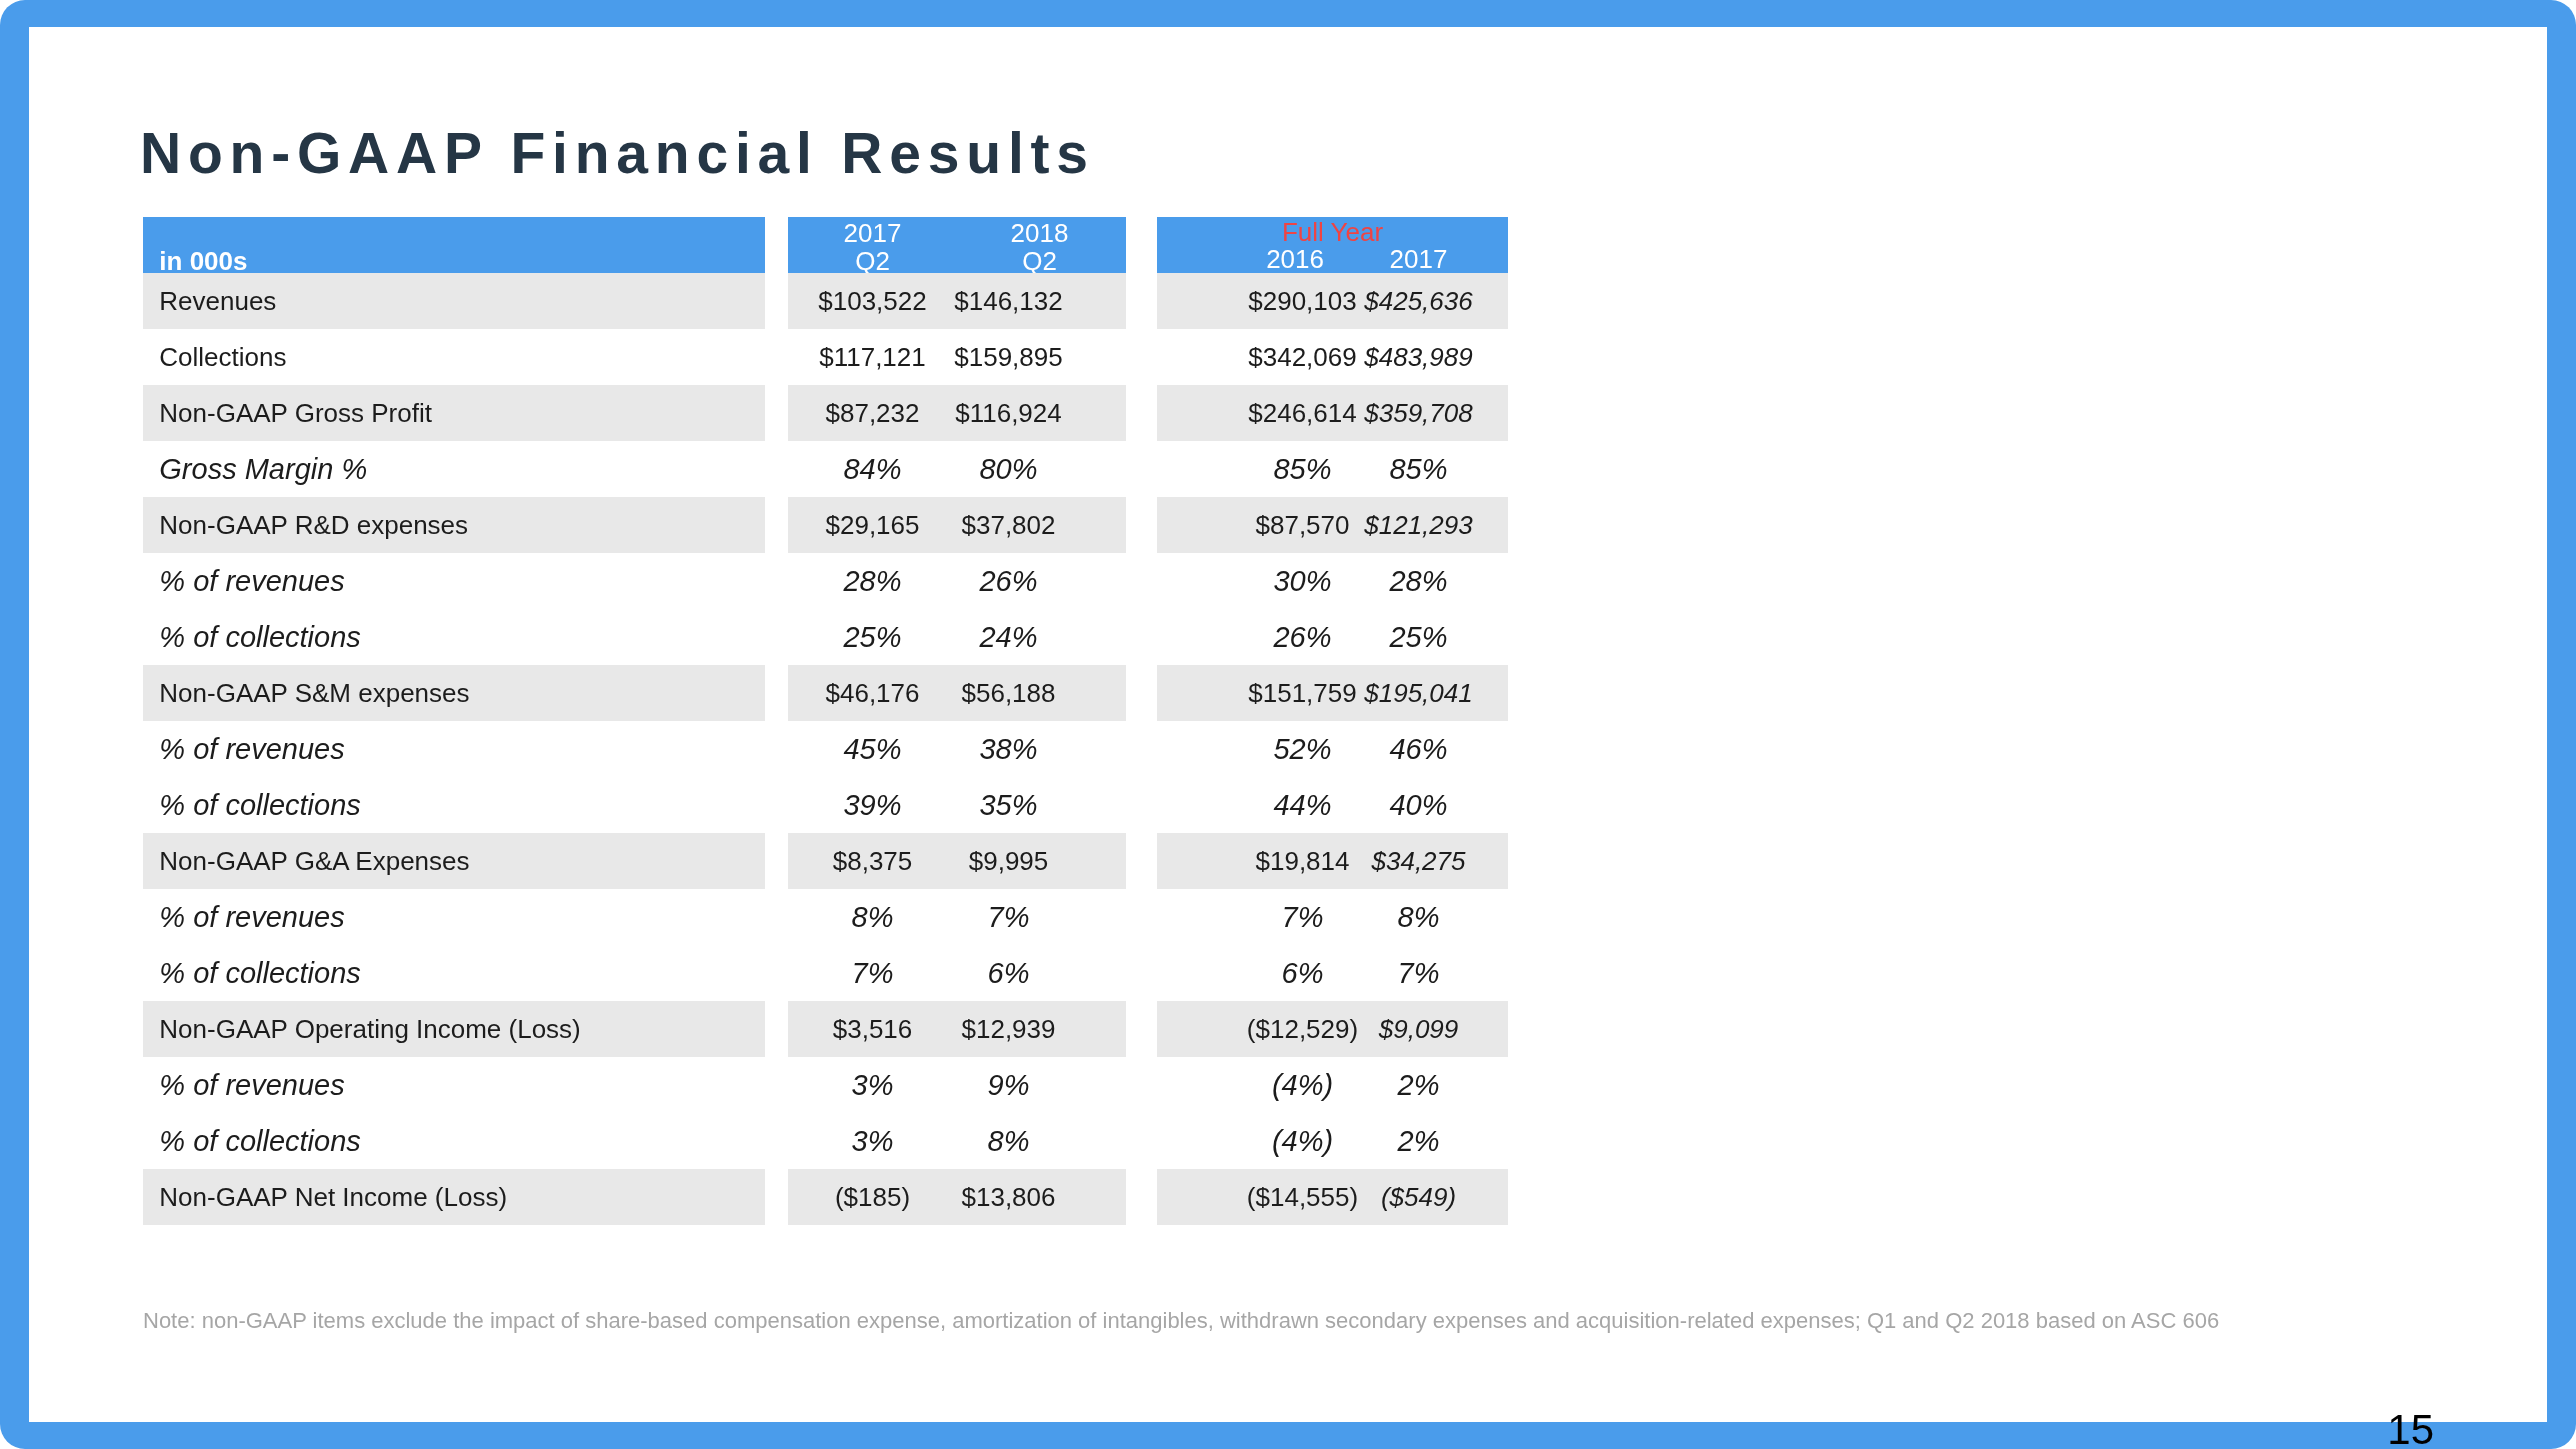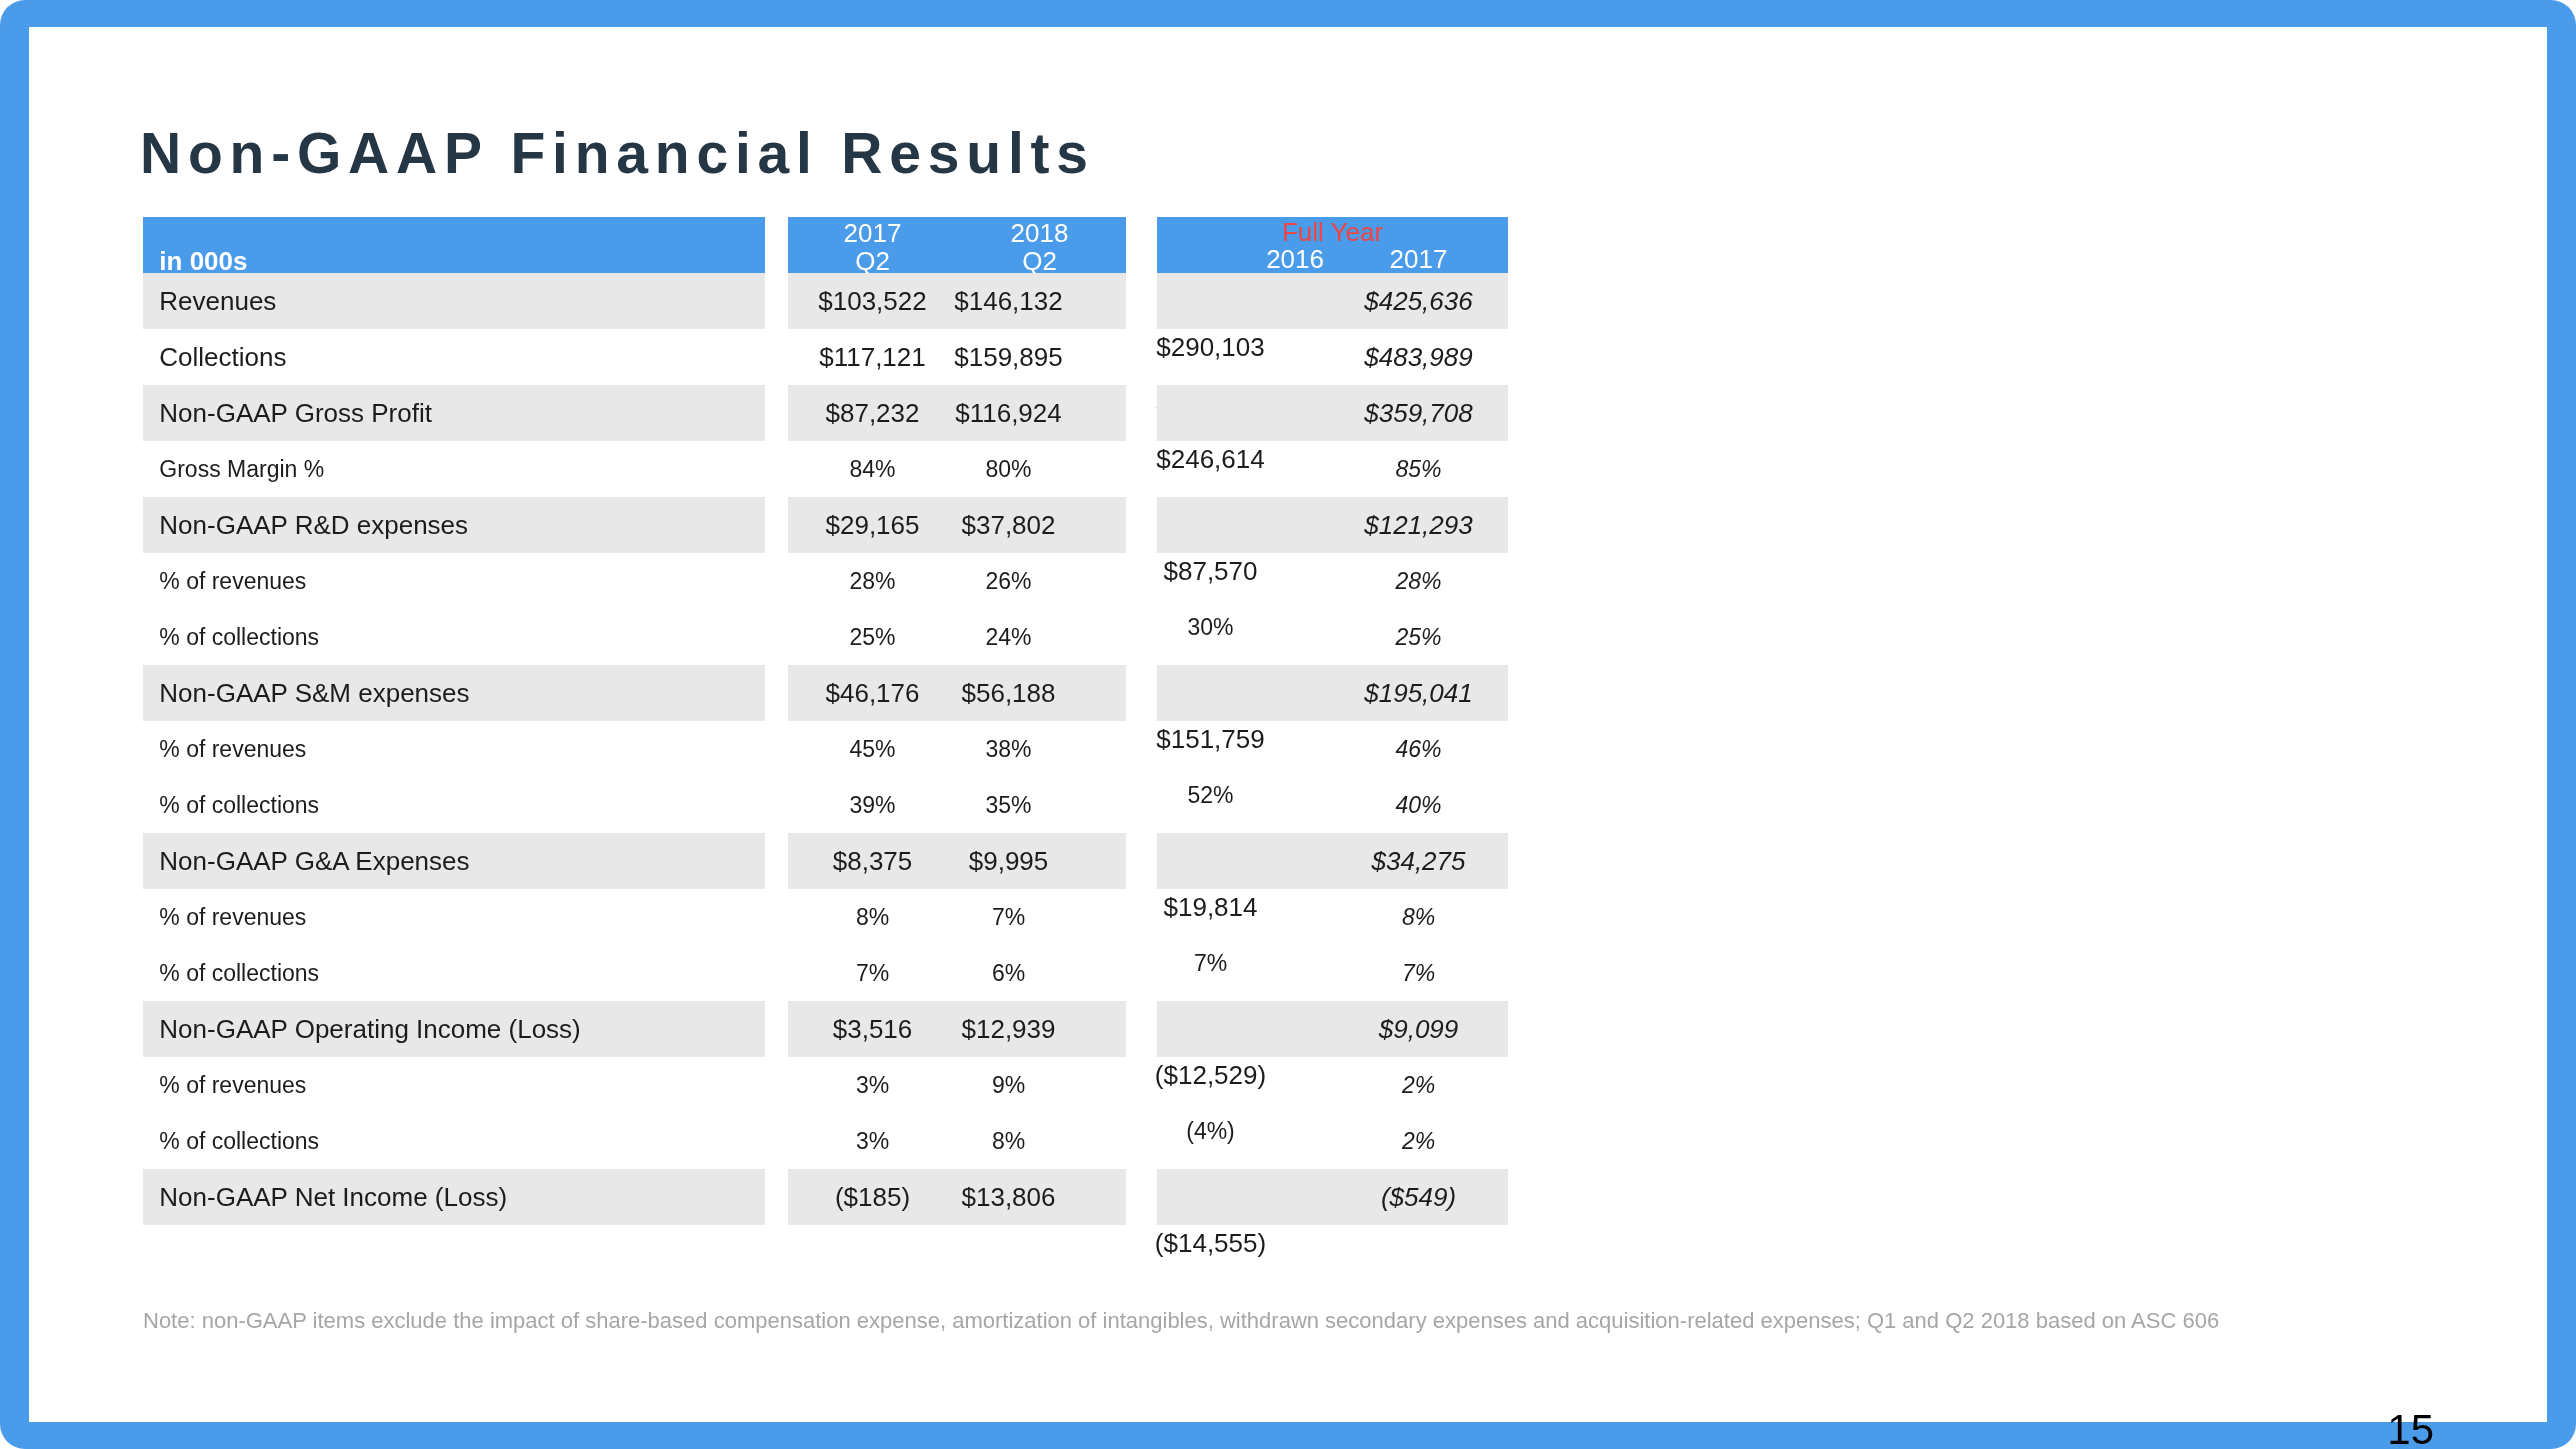--- a/index.html
+++ b/index.html
@@ -86,25 +86,26 @@
   .cell.label {
     left: 16.3px;
     text-align: left;
   }
   .cell.num {
     text-align: center;
     width: 159px;
   }
   .cell.q1 { left: 650px; }
   .cell.q2 { left: 786px; }
-  .cell.y1 { left: 988px; margin-top: 46px; }
+  .cell.y1 { left: 1080px; }
   .cell.y2 { left: 1196px; font-style: italic; }
 
   .row.sub .cell {
-    font-size: 23px;
+    font-style: italic;
+    font-size: 29px;
   }
 
   
   .hdr .band.labelcol { background: #4a9ceb; }
   .hdr .band.qcol     { background: #4a9ceb; }
   .hdr .band.ycol     { background: #4a9ceb; }
 
   .hdr .cell {
     color: #ffffff;
     font-size: 26px;

